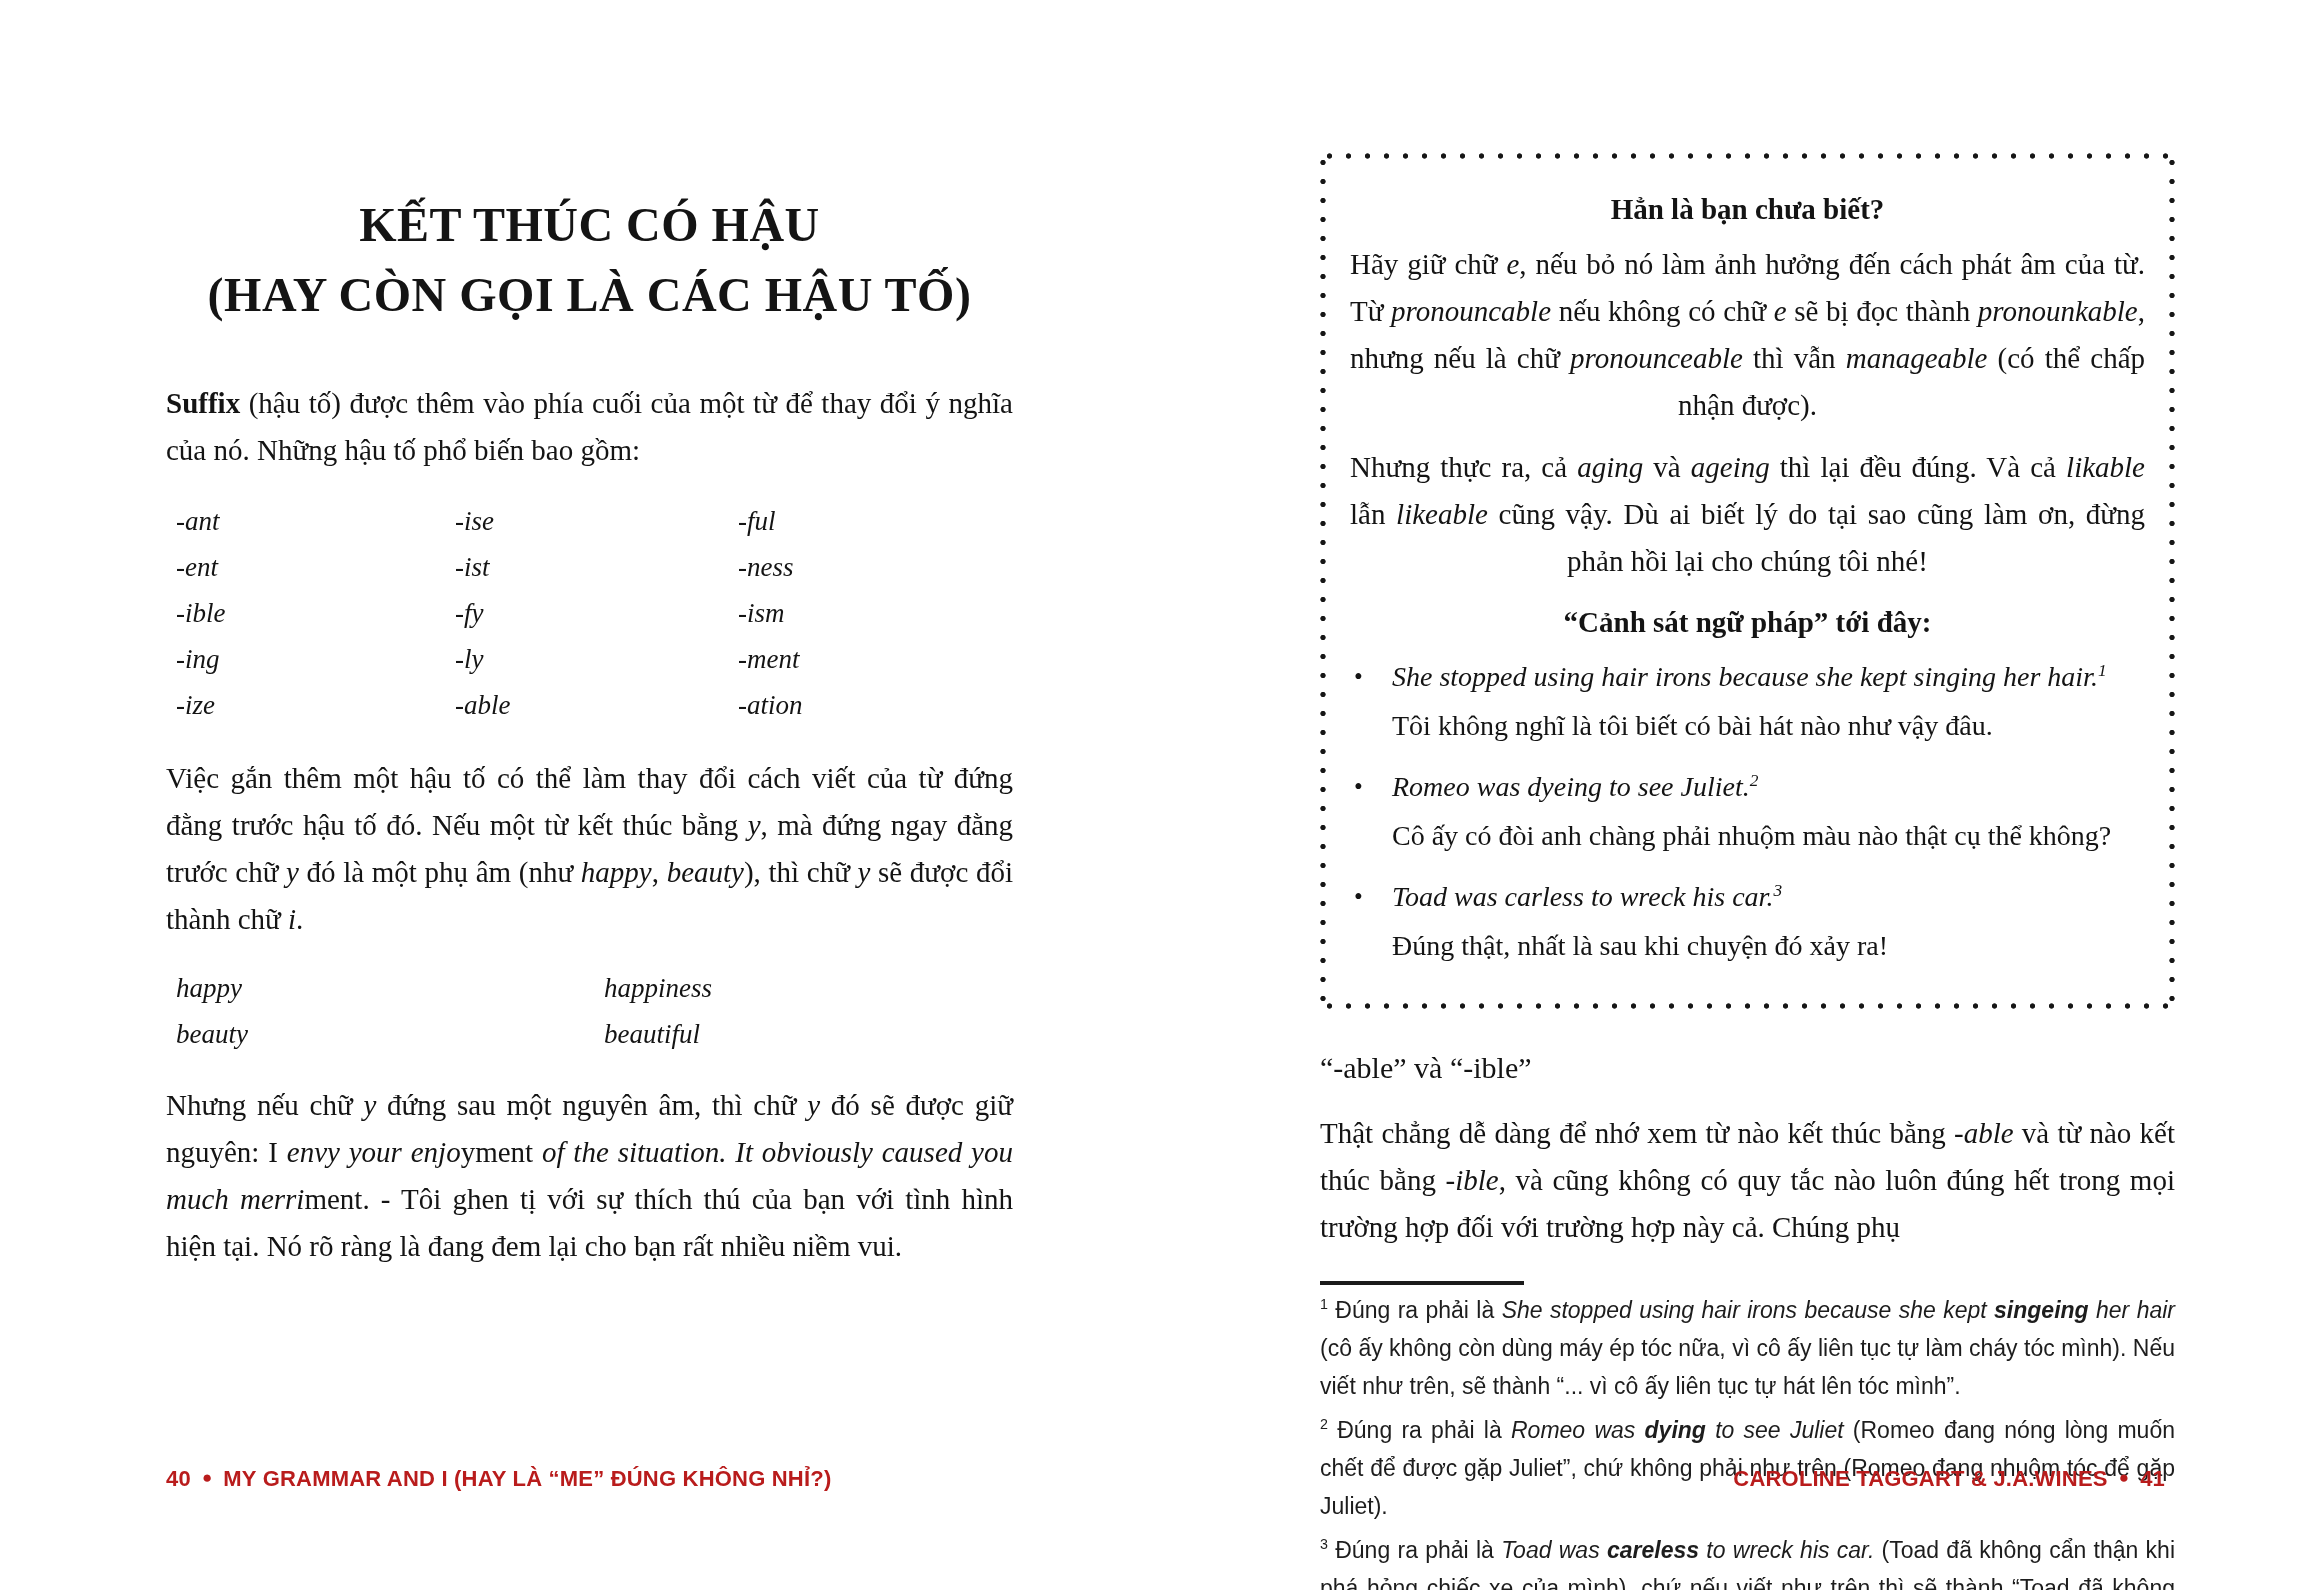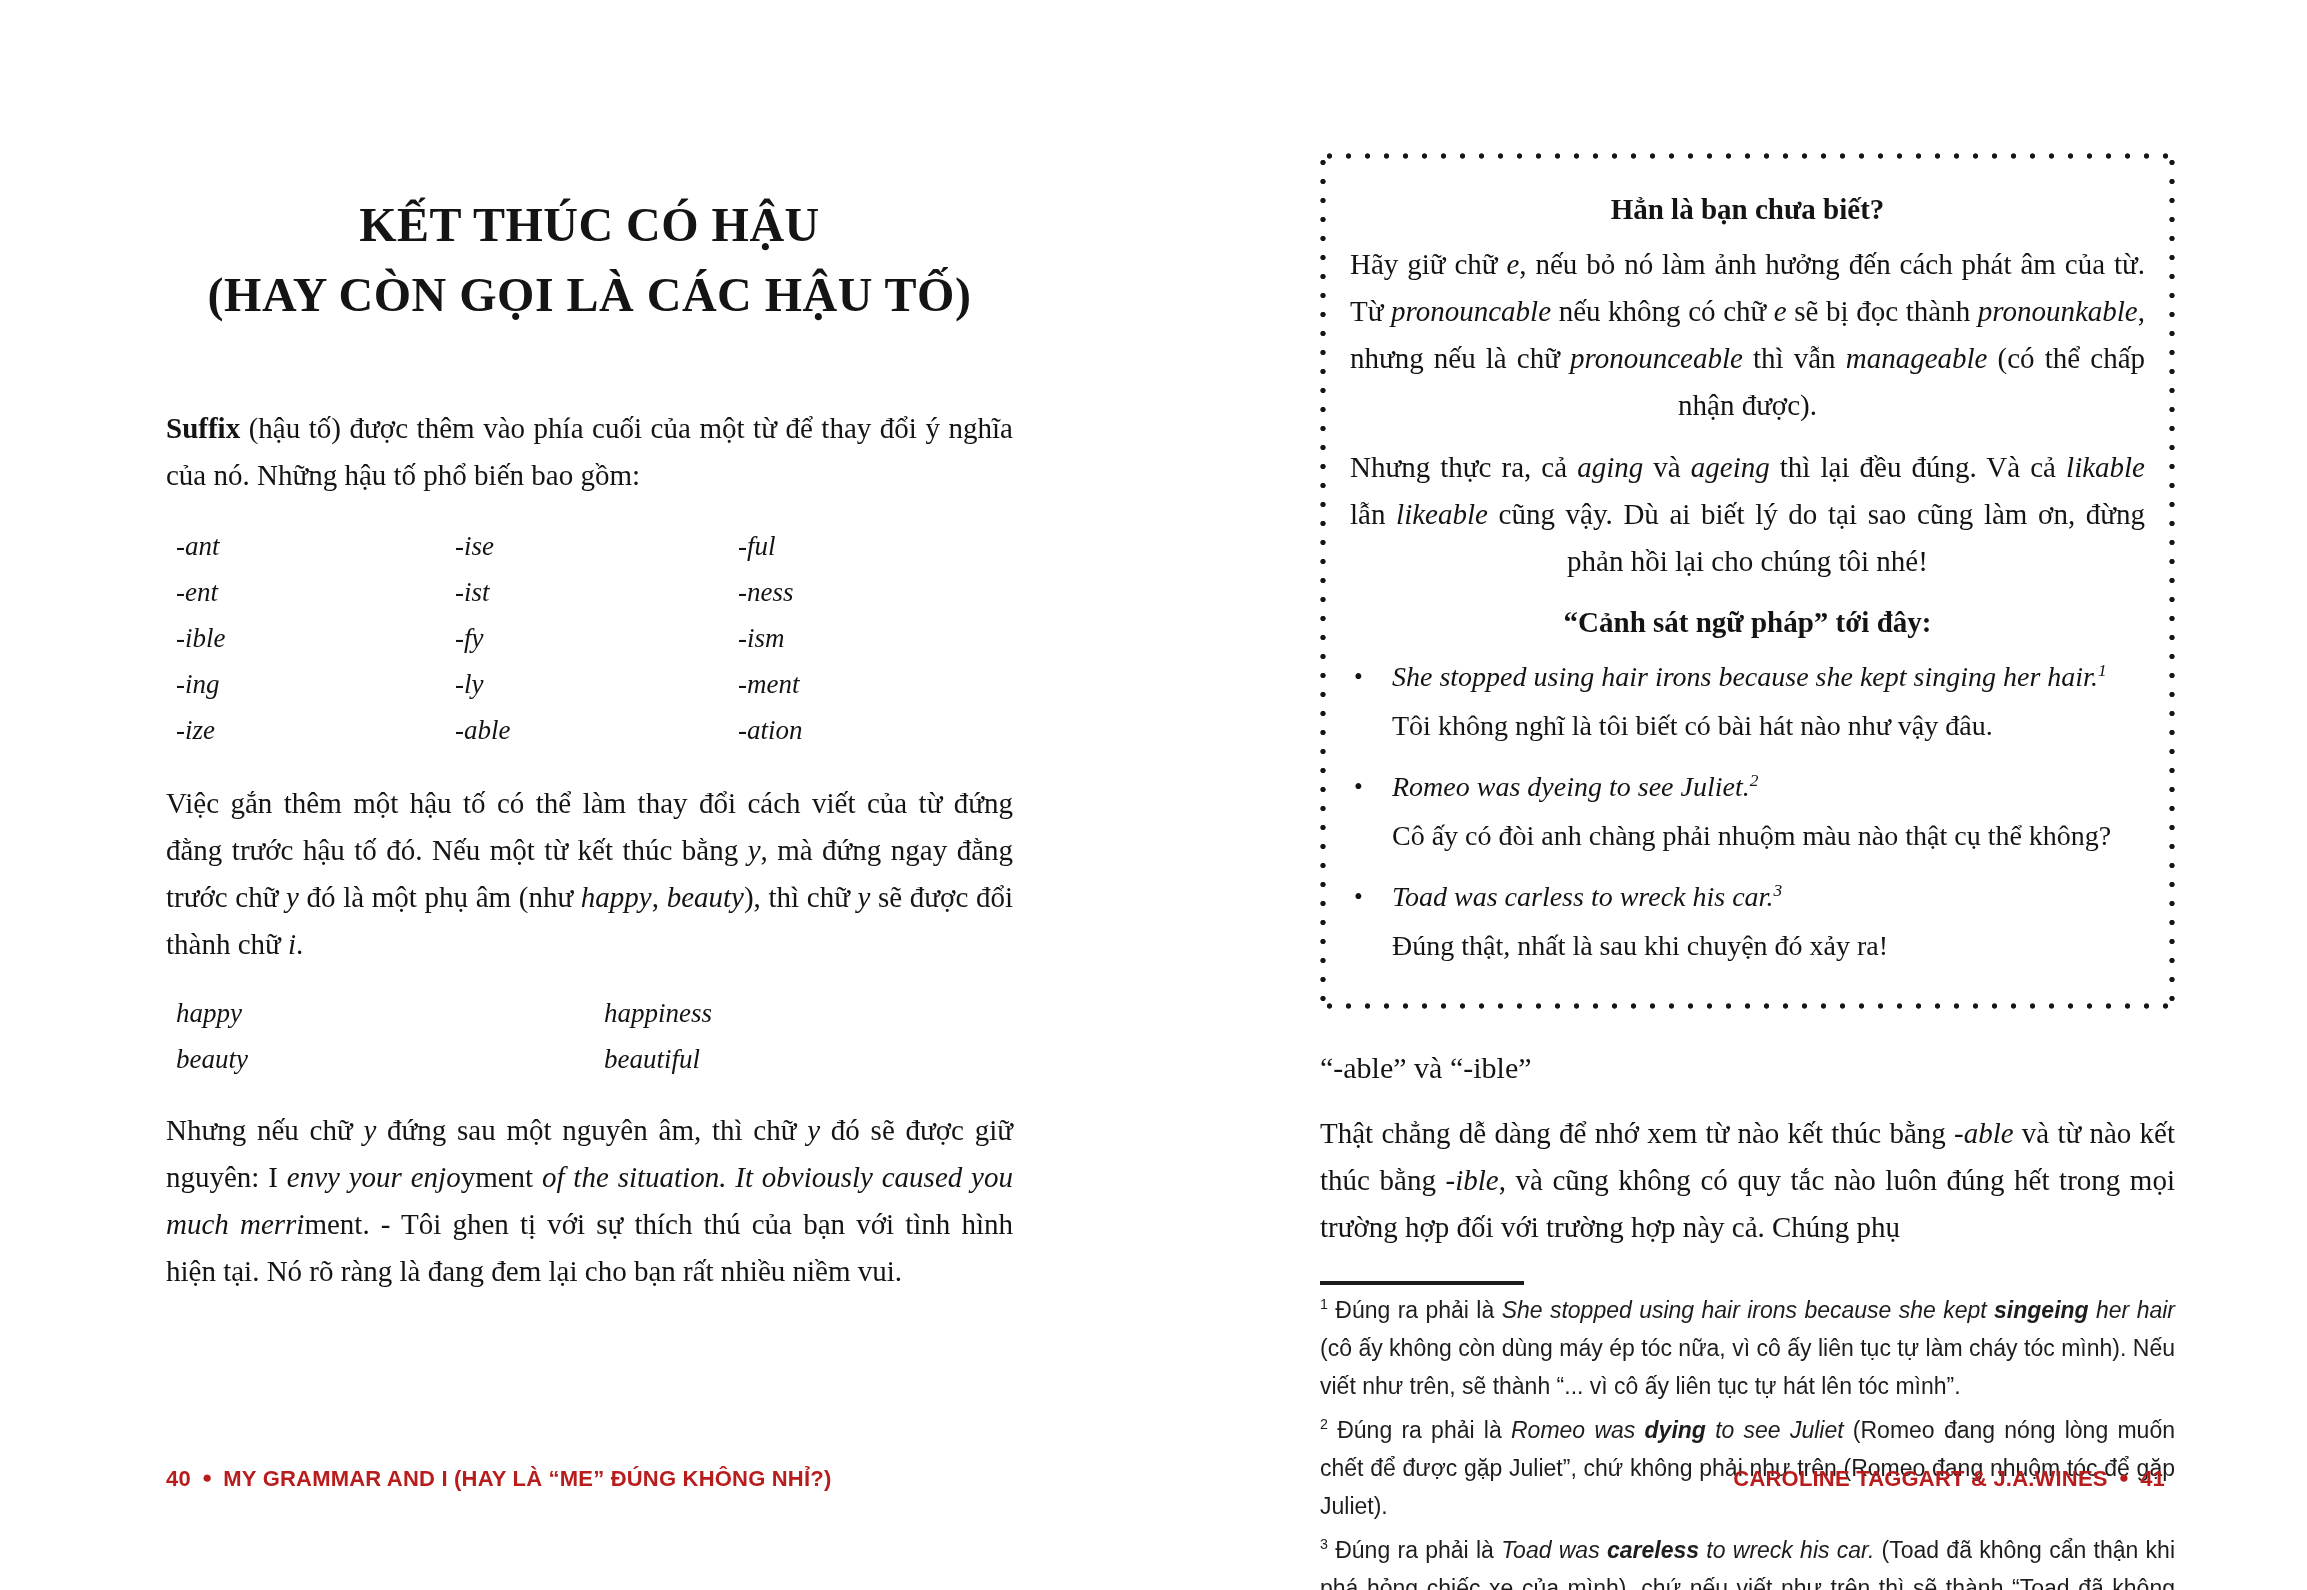--- a/index.html
+++ b/index.html
@@ -24,21 +24,21 @@
     font-size: 48px;
     line-height: 70px;
     letter-spacing: 0.5px;
   }
   .para {
     font-size: 29px;
     line-height: 47px;
     text-align: justify;
     margin: 0;
   }
-  .p1 { margin-top: 75px; }
+  .p1 { margin-top: 50px; }
   .p2 { margin-top: 27px; }
   .p3 { margin-top: 25px; }
   .suffix-table {
     margin-top: 24px;
     padding-left: 10px;
     display: grid;
     grid-template-columns: 279px 283px auto;
     font-style: italic;
     font-size: 27px;
     line-height: 46px;

